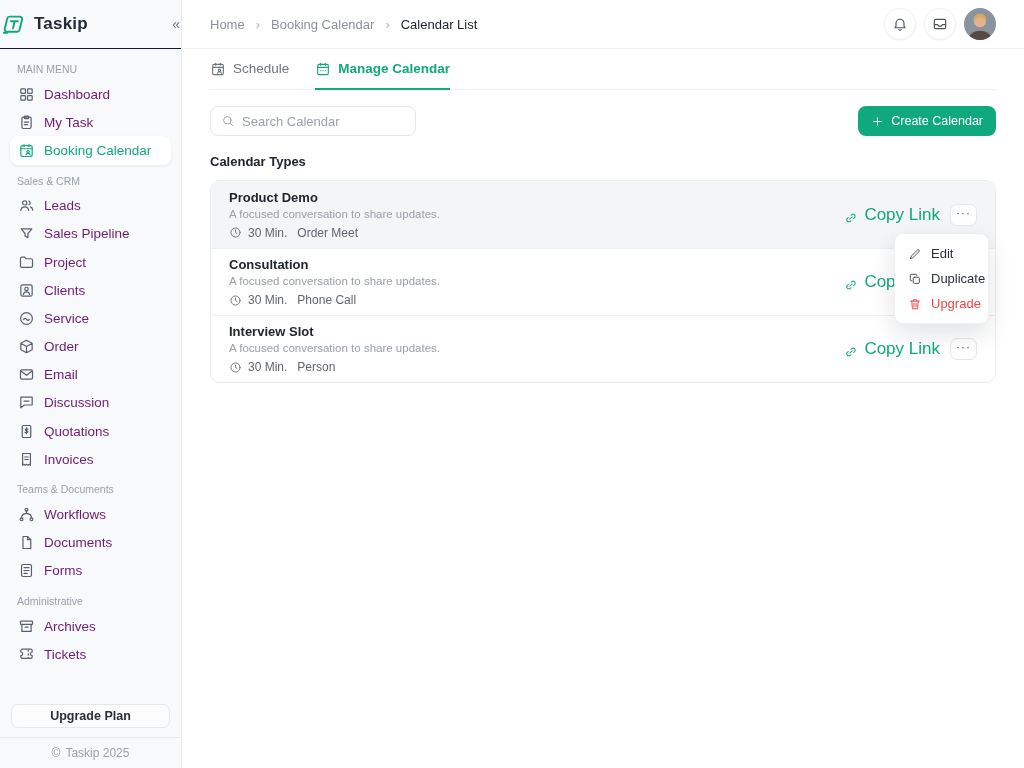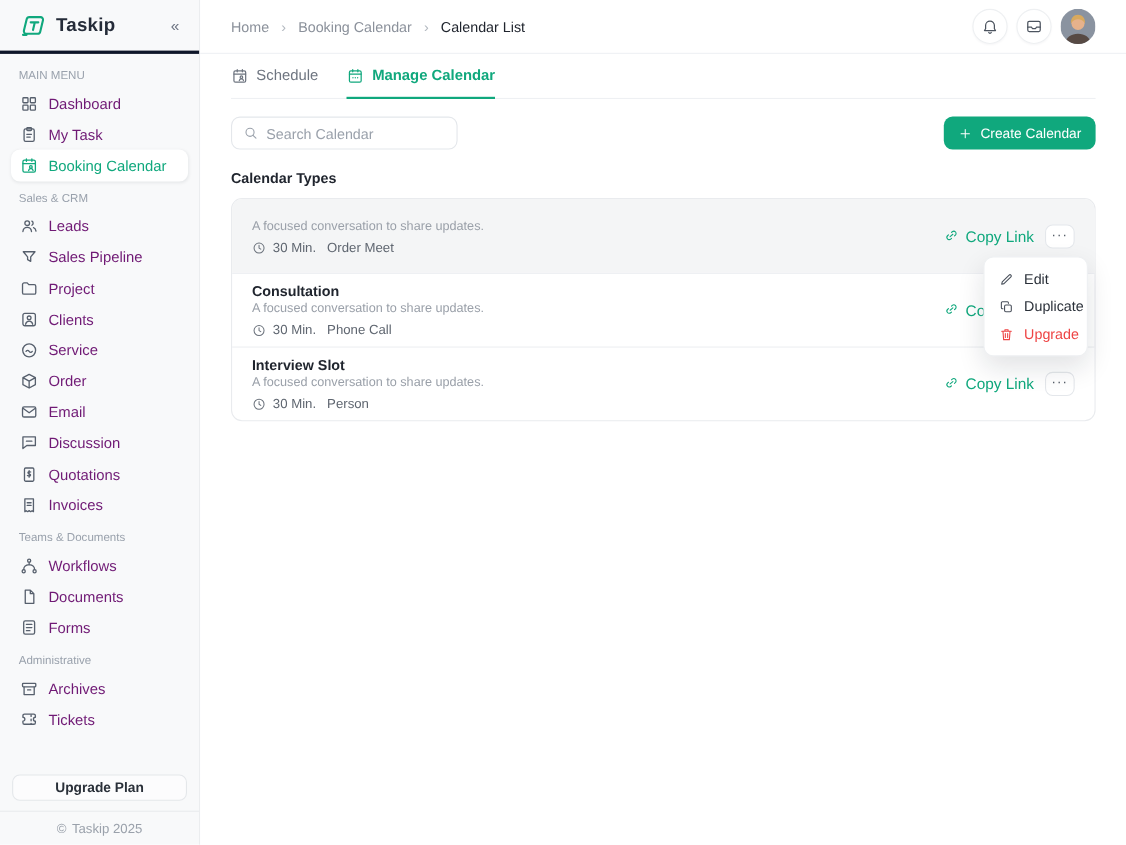--- a/index.html
+++ b/index.html
@@ -11,21 +11,21 @@
   }
   .ic { display:block; flex:none; }
   svg.ic { stroke:currentColor; fill:none; stroke-width:1.7; stroke-linecap:round; stroke-linejoin:round; }
 
   
   .sidebar {
     position:absolute; left:0; top:0; width:182px; height:768px;
     background:#f8f9fa; border-right:1px solid #e9ebee;
     display:flex; flex-direction:column;
   }
-  .logo-row { height:49px; flex:none; border-bottom:3px solid #0f172a; display:flex; align-items:center; padding:0 18px; gap:8px; }
+  .logo-row { height:49px; flex:none; border-bottom:1px solid #0f172a; display:flex; align-items:center; padding:0 1px; gap:8px; }
   .logo-mark { width:25px; height:25px; color:#10a87d; }
   .brand-text { font-size:17px; font-weight:bold; color:#242b38; letter-spacing:.2px; }
   .collapse { margin-left:auto; color:#6b7280; font-size:14px; cursor:pointer; line-height:1; }
 
   .nav { flex:1; padding:4px 10px 0; overflow:hidden; }
   .sec-label { font-size:10.5px; color:#99a1ac; margin:10px 7px 5px; }
   .nav-item {
     display:flex; align-items:center; gap:9px; height:28.2px; padding:0 8px;
     border-radius:8px; font-size:13.5px; color:#701a75; cursor:pointer; white-space:nowrap;
   }
@@ -91,21 +91,21 @@
   .list { position:relative; margin:0 28px; border:1px solid #e9ebee; border-radius:10px; background:#fff; }
   .row { display:flex; align-items:center; justify-content:space-between; padding:13px 18px; height:67px; }
   .row.highlight { background:#f4f5f6; border-top-left-radius:9px; border-top-right-radius:9px; }
   .row + .row { border-top:1px solid #edeff2; }
   .row-title { font-size:13px; font-weight:bold; color:#20252e; }
   .row-desc { font-size:11.5px; color:#9aa0a9; margin-top:3px; }
   .row-meta { display:flex; align-items:center; gap:6px; font-size:12px; color:#5f6670; margin-top:6px; }
   .row-meta .ic { width:13px; height:13px; color:#6a717b; }
   .row-method { margin-left:4px; }
   .row-actions { display:flex; align-items:center; gap:10px; }
-  .copy-link { display:flex; align-items:flex-start; gap:6px; color:#10a87d; font-size:14px; font-weight:500; cursor:pointer; background:none; border:none; font-family:"Liberation Sans", sans-serif; }
+  .copy-link { display:flex; align-items:flex-end; gap:6px; color:#10a87d; font-size:17px; font-weight:500; cursor:pointer; background:none; border:none; font-family:"Liberation Sans", sans-serif; }
   .copy-link .ic { width:14px; height:14px; }
   .more-btn {
     width:27px; height:22px; border:1px solid #e4e7eb; border-radius:7px; background:#fff;
     color:#4c545f; font-size:12px; letter-spacing:1px; line-height:1;
     display:flex; align-items:center; justify-content:center; cursor:pointer; padding-bottom:4px;
     font-family:"Liberation Sans", sans-serif;
   }
 
   .menu {
     position:absolute; top:52px; right:6px; width:95px; z-index:5;
@@ -454,20 +454,21 @@
       <span>Create Calendar</span>
     </button>
   </div>
 
   <div class="section-title">Calendar Types</div>
 
   <div class="list">
 
     <div class="row highlight">
       <div>
+        <div class="row-title">Product Demo</div>
         <div class="row-desc">A focused conversation to share updates.</div>
         <div class="row-meta">
           <svg class="ic">
               <use href="#i-clock"></use>
             </svg>
           <span>30 Min.</span>
           <span class="row-method">Order Meet</span>
         </div>
       </div>
       <div class="row-actions">

